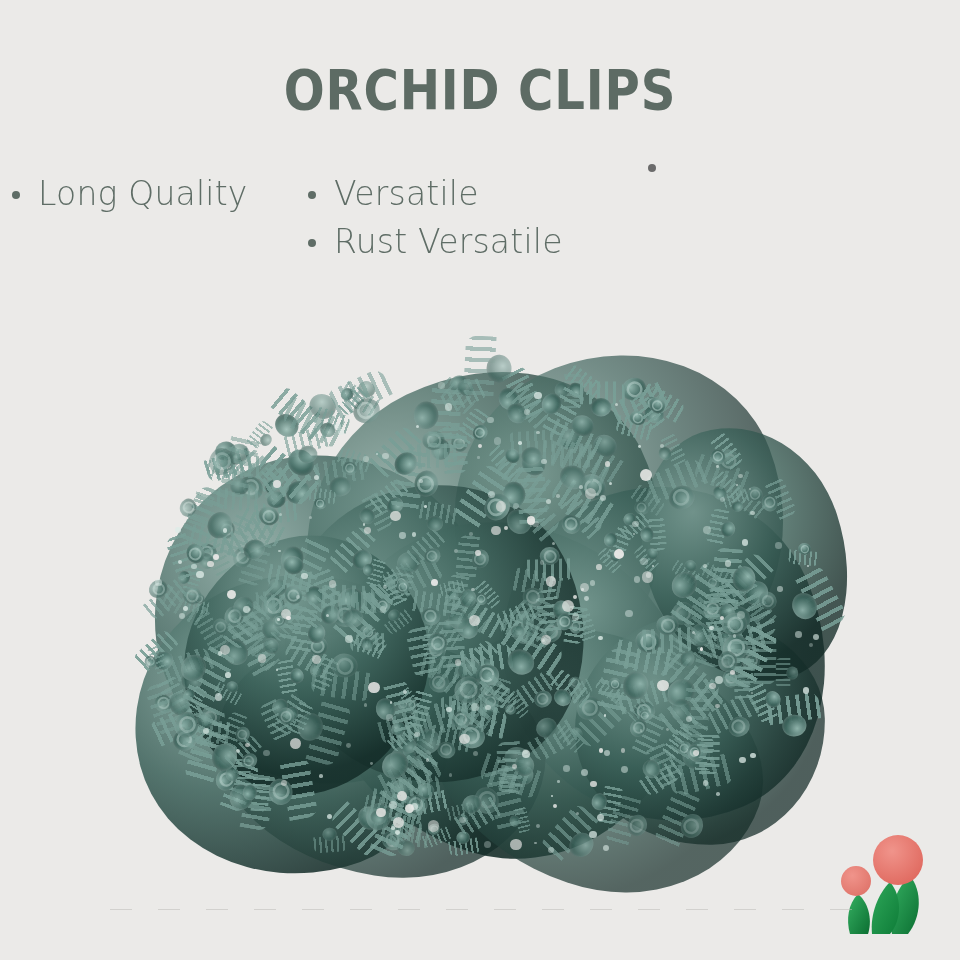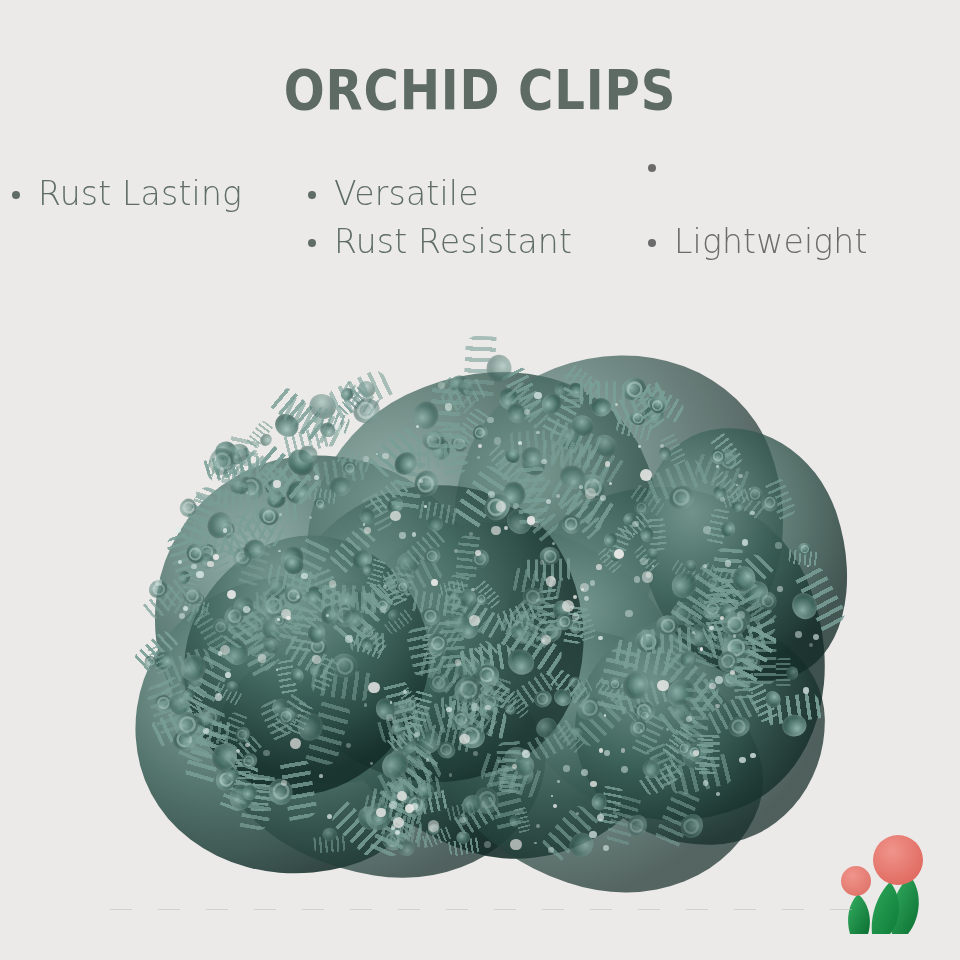--- a/index.html
+++ b/index.html
@@ -147,42 +147,38 @@
 
 <div id="page">
 
   <div id="title">ORCHID CLIPS</div>
 
   <div id="features">
 
     <div class="feat-col c1">
       <div class="feat-item">
         <span class="bullet"></span>
-        <span class="feat-label">Rust Lasting</span>
+        <span class="feat-label">Long Quality</span>
       </div>
     </div>
 
     <div class="feat-col c2">
       <div class="feat-item">
         <span class="bullet"></span>
         <span class="feat-label">Versatile</span>
       </div>
       <div class="feat-item">
         <span class="bullet"></span>
-        <span class="feat-label">Rust Resistant</span>
+        <span class="feat-label">Rust Versatile</span>
       </div>
     </div>
 
     <div class="feat-col c3">
       <div class="feat-item">
         <span class="bullet"></span>
-      </div>
-      <div class="feat-item">
-        <span class="bullet"></span>
-        <span class="feat-label">Lightweight</span>
       </div>
     </div>
 
   </div>
 
   <div id="product">
     <div id="pile">
         <div class="mass" style="left: 30px; top: 120px; width: 330px; height: 330px; opacity: 0.84; transform: rotate(-7deg);"></div>
         <div class="mass" style="left: 180px; top: 40px; width: 360px; height: 330px; opacity: 0.78; transform: rotate(-26deg);"></div>
         <div class="mass" style="left: 330px; top: 20px; width: 330px; height: 330px; opacity: 0.72; transform: rotate(-21deg);"></div>

